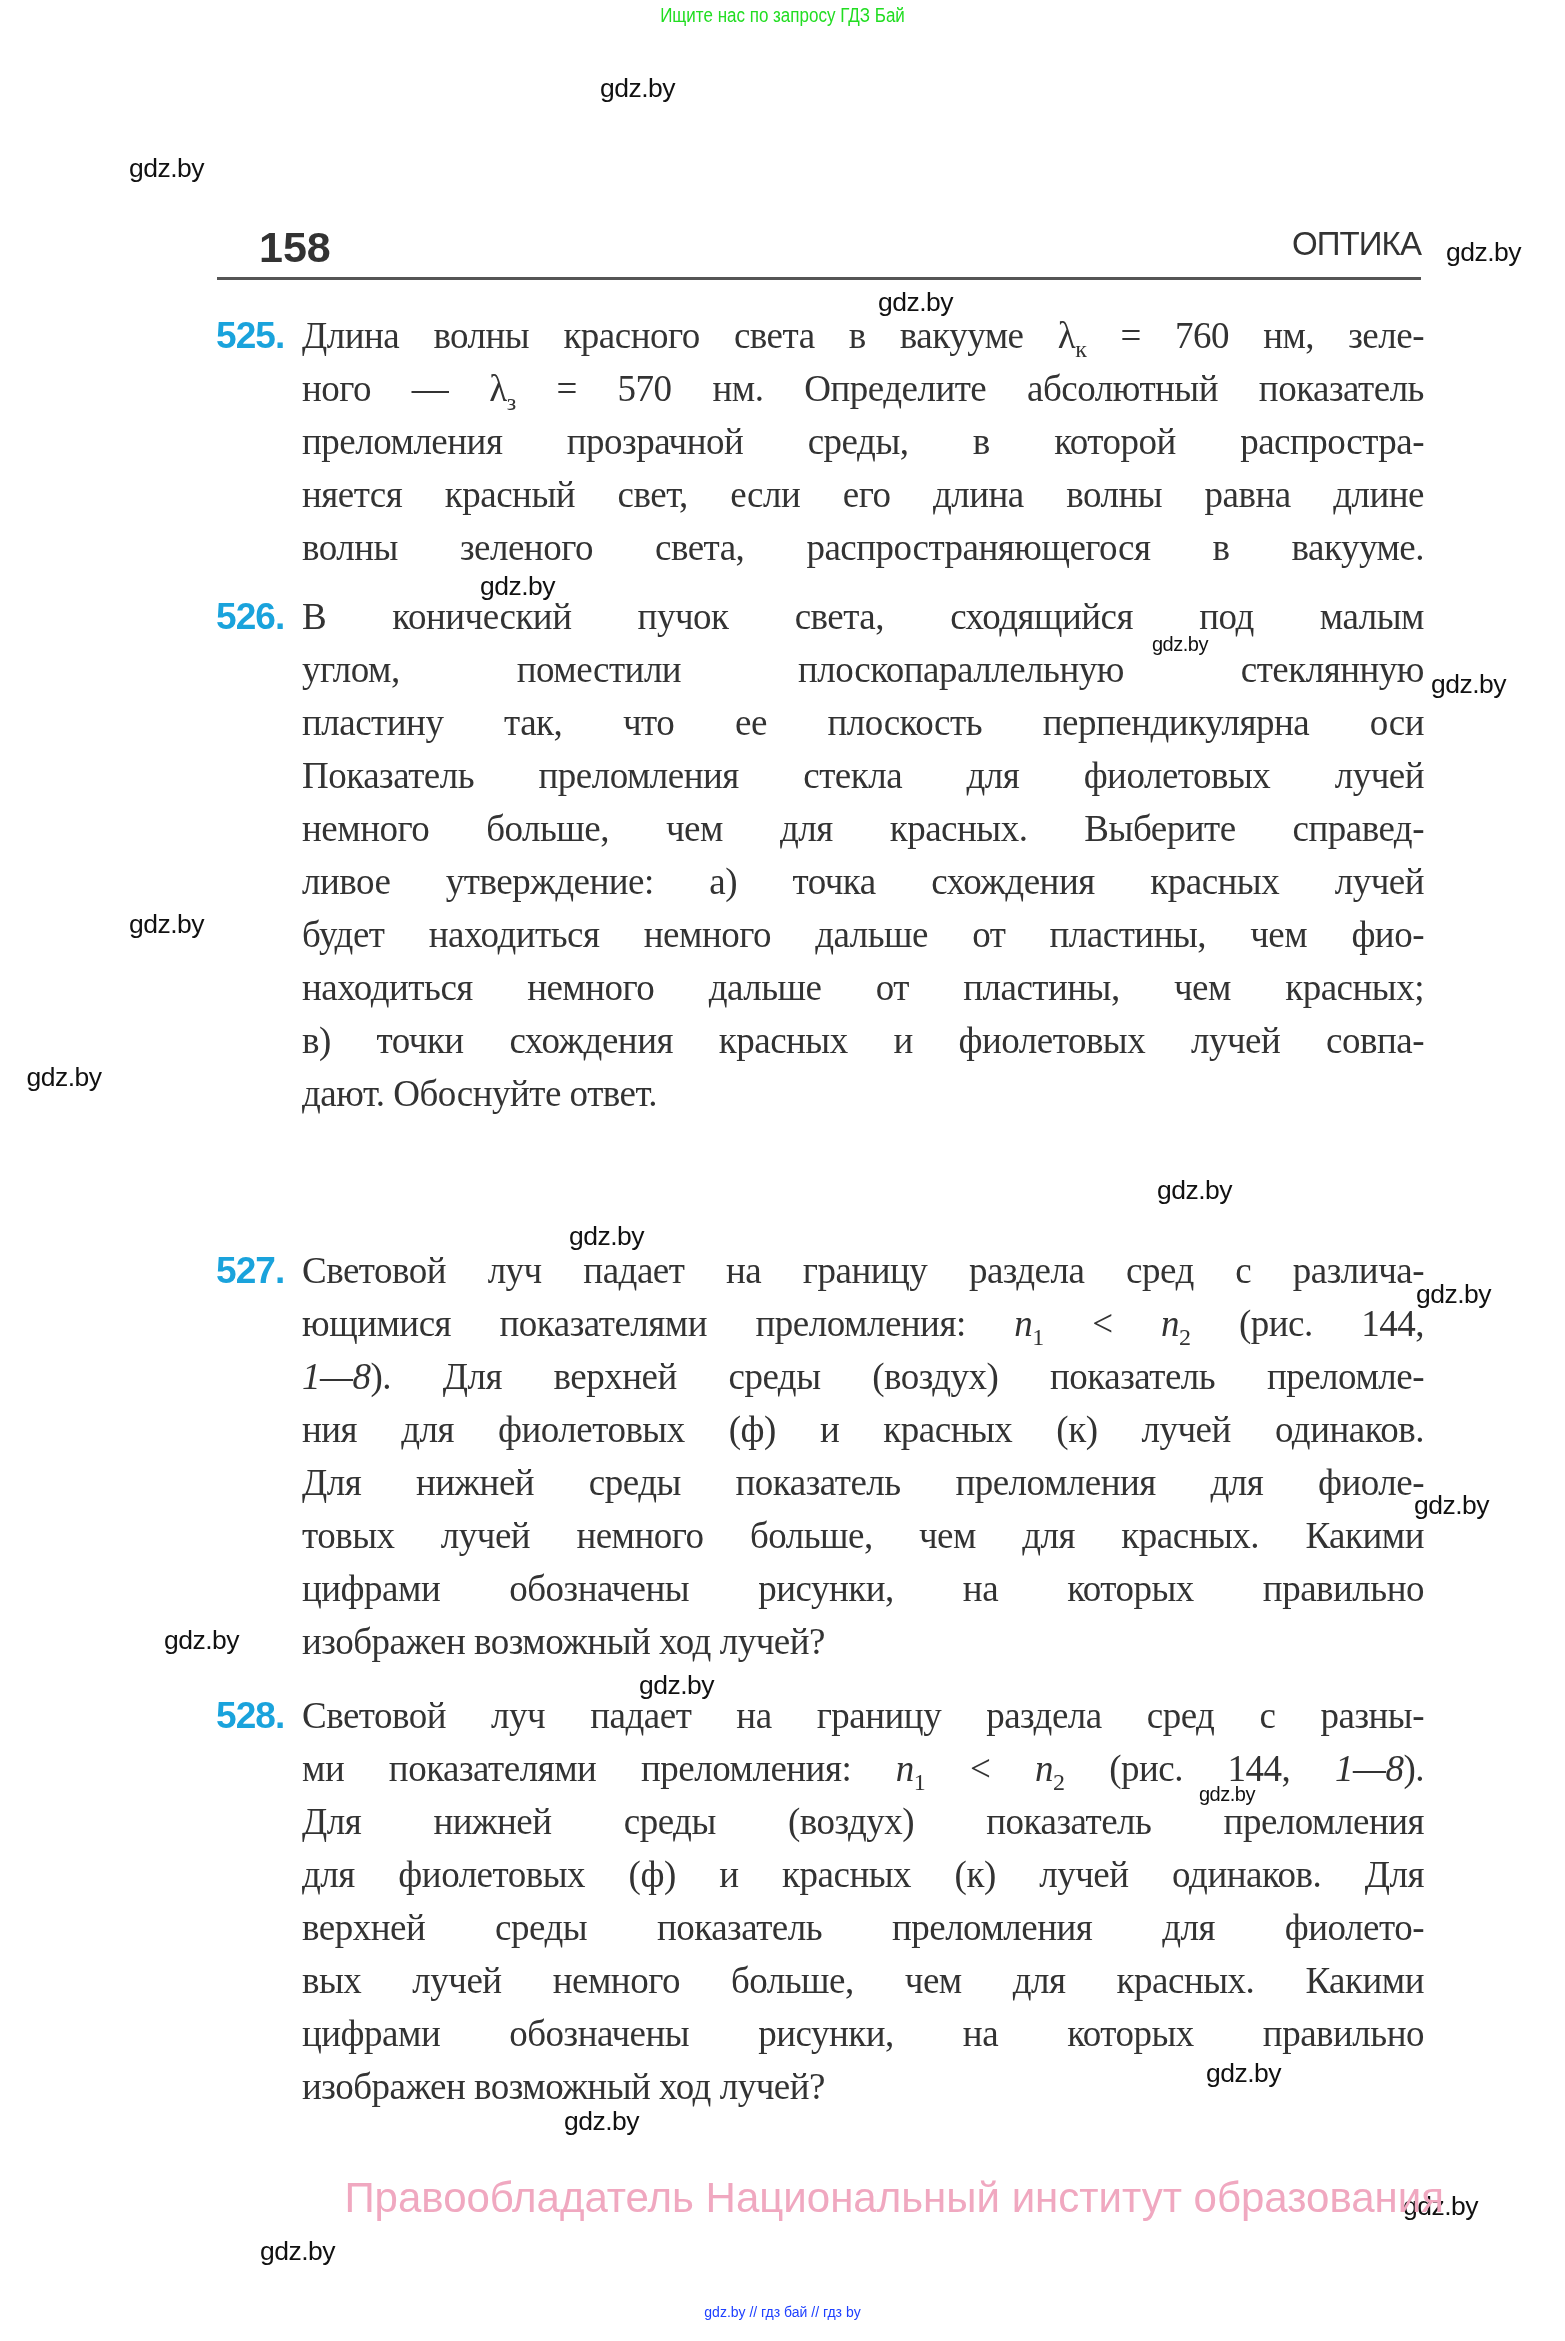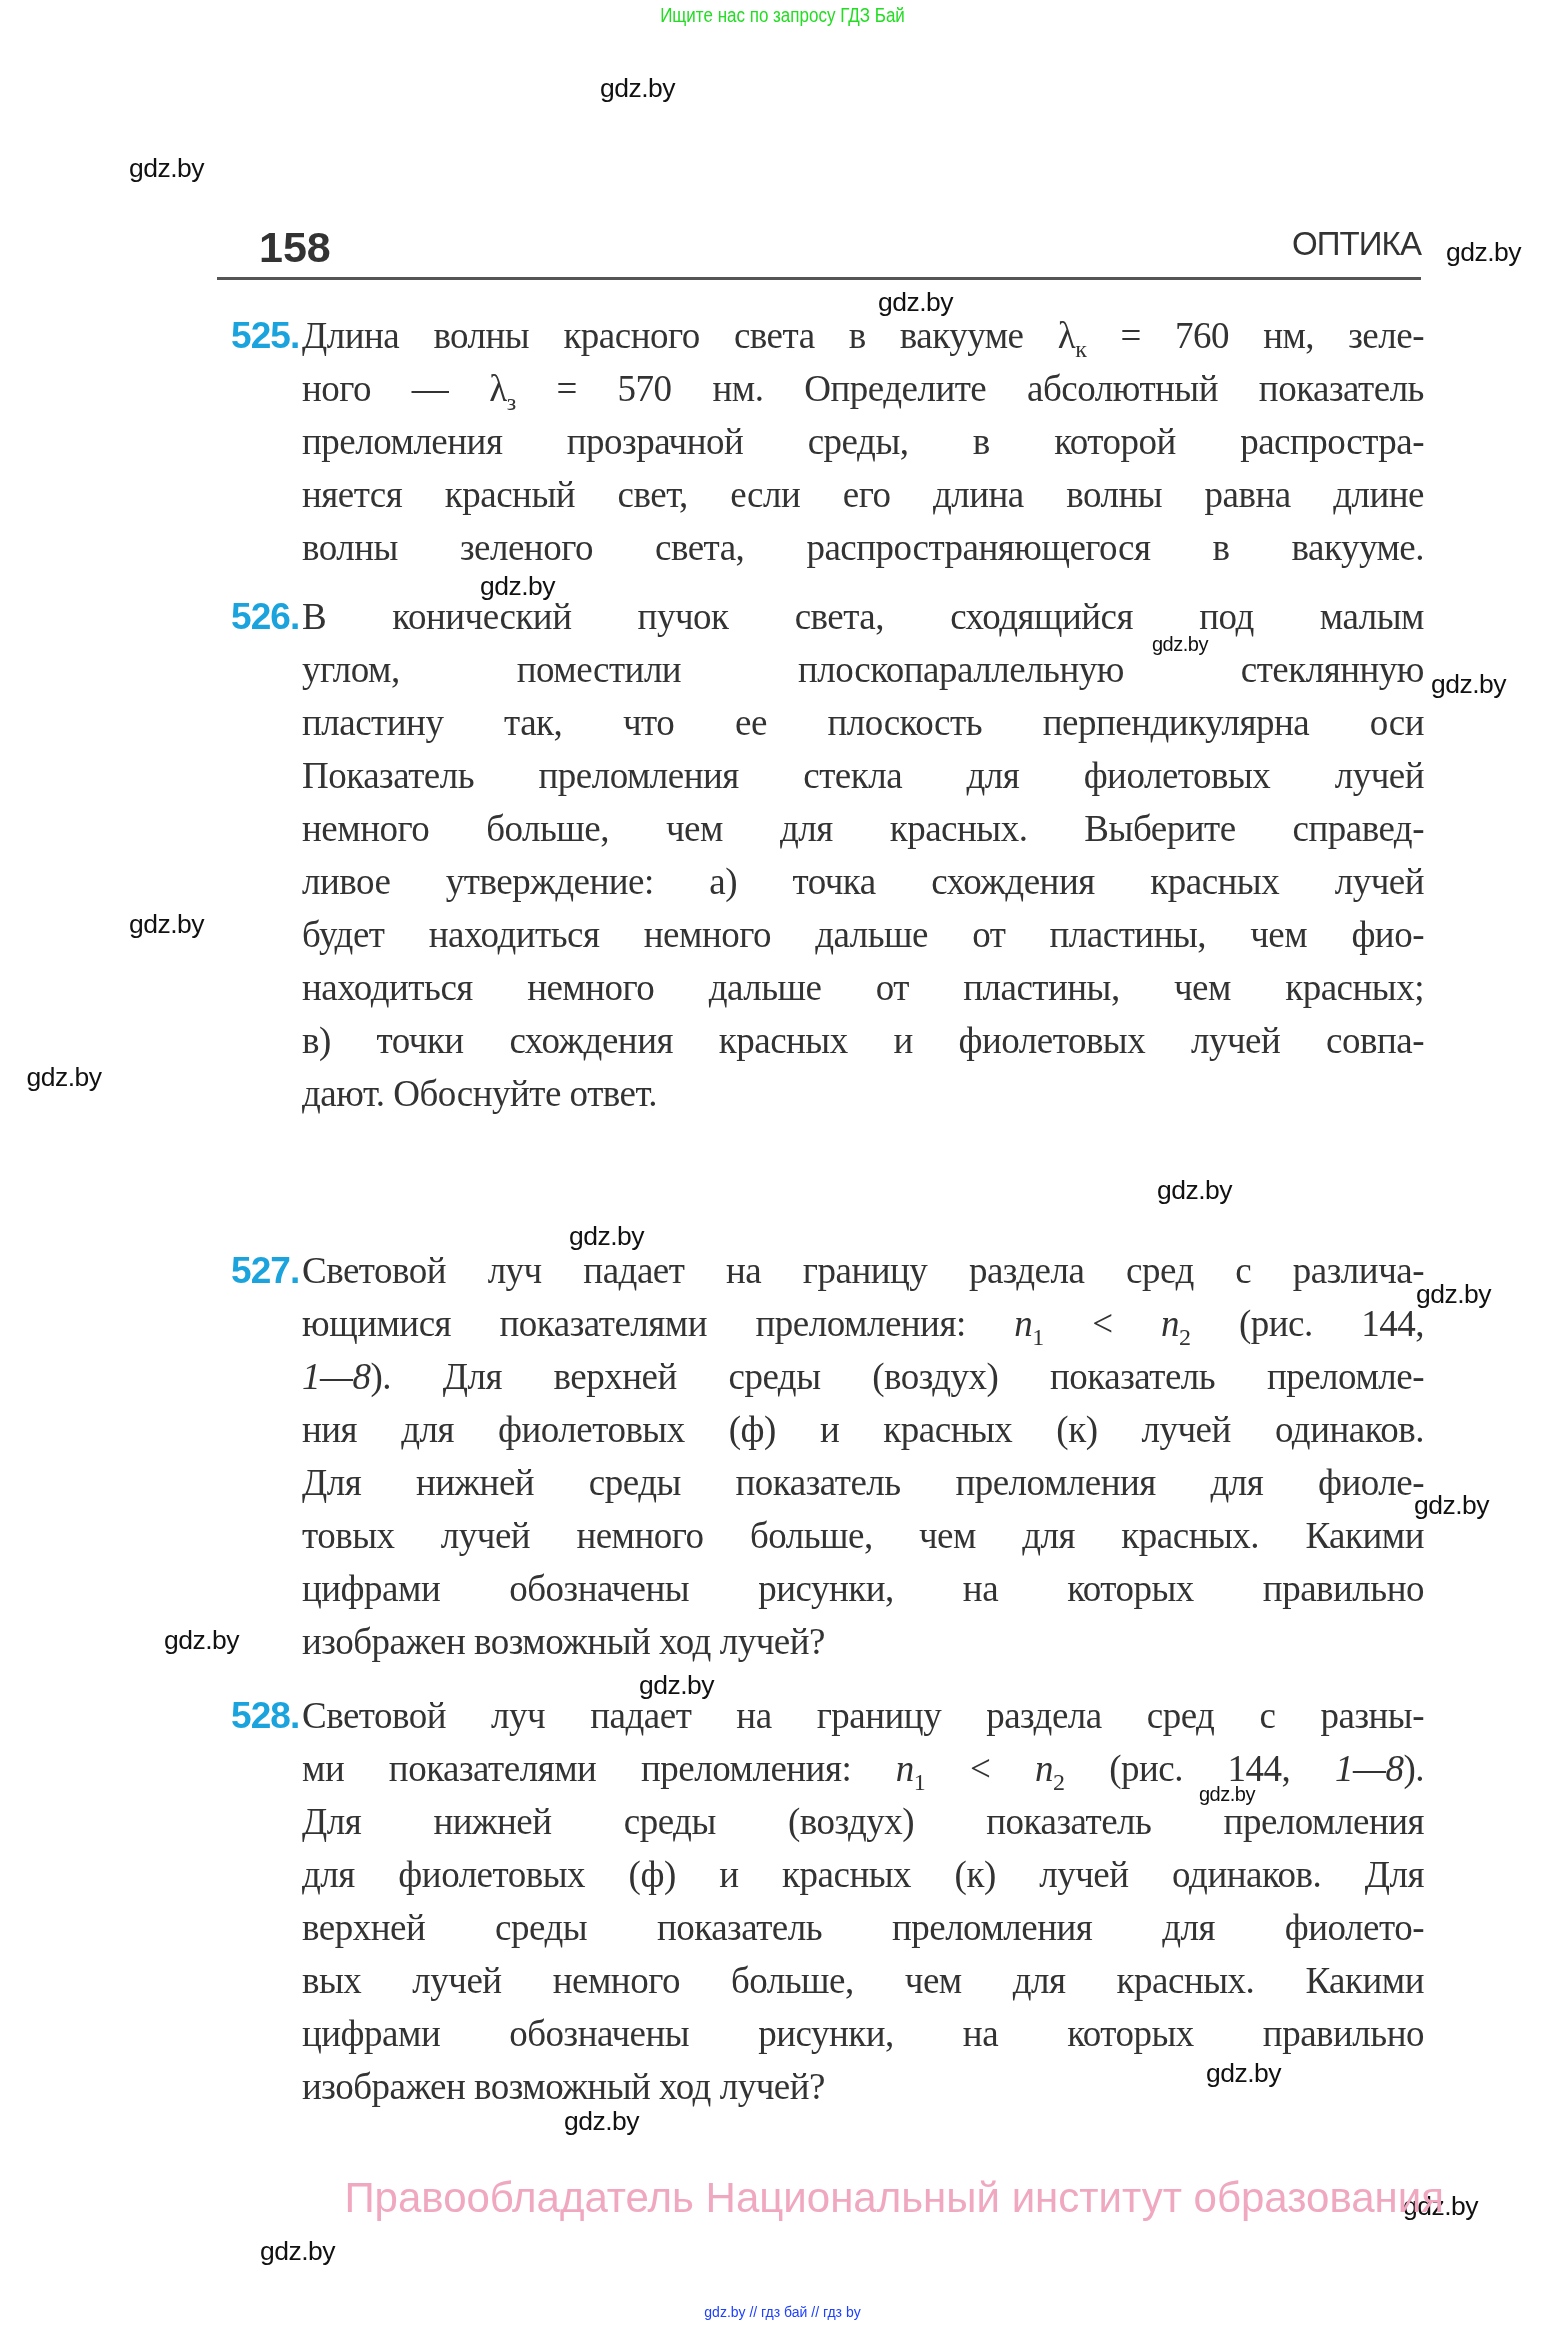--- a/index.html
+++ b/index.html
@@ -5,21 +5,21 @@
   html, body { margin: 0; padding: 0; background: #ffffff; }
   body { width: 1565px; height: 2342px; position: relative; overflow: hidden; font-family: "Liberation Serif", serif; color: #333333; }
   .abs { position: absolute; }
   .top-banner { left: 0; width: 1565px; top: 3.7px; text-align: center; color: #22dd22; font-family: "Liberation Sans", sans-serif; font-size: 20px; transform: scaleX(0.85); }
   .wm { font-family: "Liberation Sans", sans-serif; font-size: 26.5px; color: #111; letter-spacing: -0.5px; white-space: nowrap; }
   .wm.sm { font-size: 20px; }
   .page-num { left: 259px; top: 223px; font-family: "Liberation Sans", sans-serif; font-weight: bold; font-size: 43px; color: #333; }
   .section { right: 144px; top: 225px; font-family: "Liberation Sans", sans-serif; font-size: 33px; color: #333; letter-spacing: -0.9px; }
   .rule { left: 217px; width: 1204px; top: 277px; height: 2.7px; background: #555; }
   .problem { left: 216px; width: 1208px; }
-  .pnum { position: absolute; left: 0; top: 0; font-family: "Liberation Sans", sans-serif; font-weight: bold; font-size: 37px; color: #1aa3dc; letter-spacing: -0.9px; margin-left: 15px; }
+  .pnum { position: absolute; left: 0; top: 0; font-family: "Liberation Sans", sans-serif; font-weight: bold; font-size: 37px; color: #1aa3dc; letter-spacing: -0.9px; }
   .ptext { margin-left: 86px; font-size: 37px; line-height: 53px; text-align: justify; color: #333; letter-spacing: -0.5px; }
   .ptext .line { display: block; white-space: nowrap; text-align: justify; text-align-last: justify; }
   .ptext .line.last { text-align-last: left; }
   sub { font-size: 24px; line-height: 0; vertical-align: -9.1px; }
   i { font-style: italic; }
   .copyright { left: 16px; width: 1565px; top: 2164px; text-align: right; font-family: "Liberation Sans", sans-serif; font-size: 42px; color: #f0a8c0; padding-right: 137px; box-sizing: border-box; margin-top: 10px; }
   .footer { left: 0; width: 1565px; top: 2304px; text-align: center; font-family: "Liberation Sans", sans-serif; font-size: 14px; color: #1e40ff; }
 </style>
 </head>
 <body>

